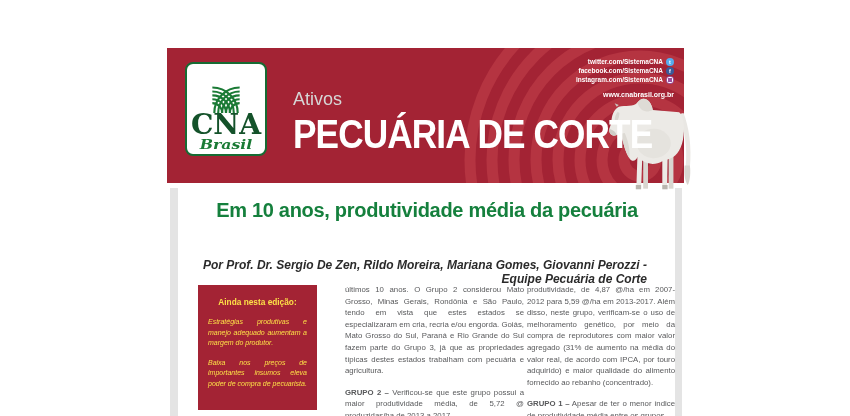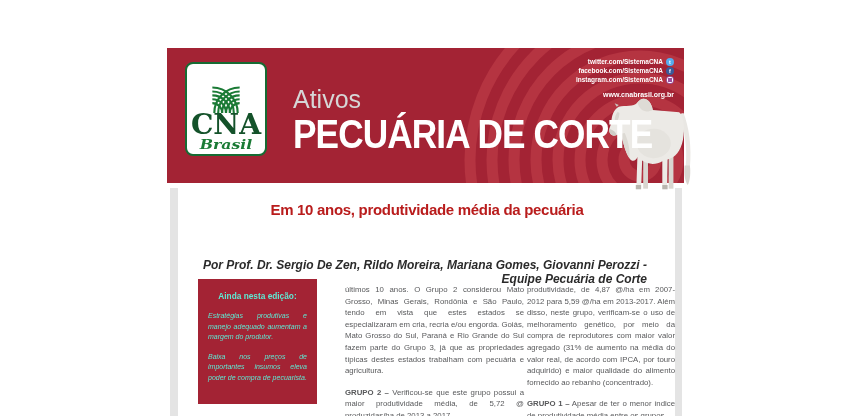--- a/index.html
+++ b/index.html
@@ -7,47 +7,47 @@
           font-family:"Liberation Sans","DejaVu Sans",sans-serif;}
 
   
   .banner{position:absolute;left:167px;top:48px;width:517px;height:135px;background:#a32334;}
   .arc-clip{position:absolute;left:0;top:0;width:517px;height:135px;overflow:hidden;z-index:1;}
   .cow-svg{position:absolute;right:-26px;top:32px;width:106px;height:127px;z-index:2;}
   .logo{position:absolute;left:18px;top:14px;width:82px;height:94px;background:#ffffff;
         border:2px solid #166b33;border-radius:8px;z-index:3;box-sizing:border-box;}
   .logo svg{width:100%;height:100%;}
   .masthead{position:absolute;left:126px;top:38px;z-index:3;white-space:nowrap;}
-  .series-title{font-size:25px;font-weight:400;color:#d6d6d6;line-height:27px;}
+  .series-title{font-size:18px;font-weight:400;color:#d6d6d6;line-height:27px;}
   .main-title{font-size:40px;font-weight:bold;color:#ffffff;letter-spacing:-1px;
               transform:scaleX(0.88);transform-origin:left;line-height:42px;}
   .edition{position:absolute;left:18px;top:112px;z-index:3;font-size:9.5px;font-weight:bold;color:#ffffff;}
   .social{position:absolute;right:10px;top:9px;z-index:3;text-align:right;}
   .social-row{display:flex;align-items:center;justify-content:flex-end;gap:3px;height:9px;
               font-size:6.5px;font-weight:bold;color:#ffffff;cursor:pointer;}
   .sicon{display:inline-flex;align-items:center;justify-content:center;width:8px;height:8px;
          border-radius:50%;font-size:5.5px;font-weight:bold;color:#fff;line-height:8px;}
   .sicon.tw{background:#55acee;}
   .sicon.fb{background:#3b5998;}
   .sicon.ig{background:#9b4f9e;}
   .ig-box{width:4px;height:4px;border:1px solid #fff;border-radius:1.5px;}
   .website{margin-top:7px;font-size:7px;font-weight:bold;color:#ffffff;cursor:pointer;}
 
   
   .page-shadow{position:absolute;top:188px;height:228px;background:#e4e4e4;}
   .shadow-left{left:170px;width:8px;}
   .shadow-right{left:675px;width:7px;}
 
   .headline{position:absolute;left:178px;top:197px;width:498px;text-align:center;z-index:4;
-            color:#b91c1c;font-weight:bold;font-size:15px;line-height:26.5px;letter-spacing:-0.3px;}
+            color:#15803d;font-weight:bold;font-size:20px;line-height:26.5px;letter-spacing:-0.3px;}
   .byline{position:absolute;left:178px;top:258px;width:469px;text-align:right;
           font-style:italic;font-weight:bold;font-size:12px;color:#2a2a2a;}
 
-  .sidebar-box{position:absolute;left:198px;top:279px;width:119px;height:125px;background:#a32334;
-               box-sizing:border-box;padding:12px 10px;color:#5eead4;}
+  .sidebar-box{position:absolute;left:198px;top:285px;width:119px;height:125px;background:#a32334;
+               box-sizing:border-box;padding:12px 10px;color:#fde047;}
   .sidebar-heading{text-align:center;font-size:8.3px;font-weight:bold;margin-bottom:10px;}
   .sidebar-item{font-size:7px;font-style:italic;text-align:justify;line-height:10.5px;margin-bottom:9px;}
 
   .col{position:absolute;top:284px;color:#58595b;font-size:7.8px;line-height:11.6px;text-align:justify;}
   .col-left{left:345px;width:179px;}
   .col-right{left:527px;width:148px;}
   .col p{margin:0 0 10px 0;}
   .lead{font-weight:bold;}
 </style>
 </head>

